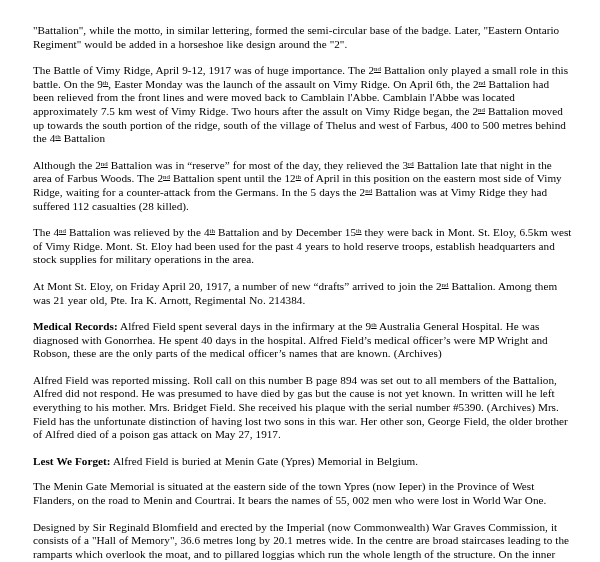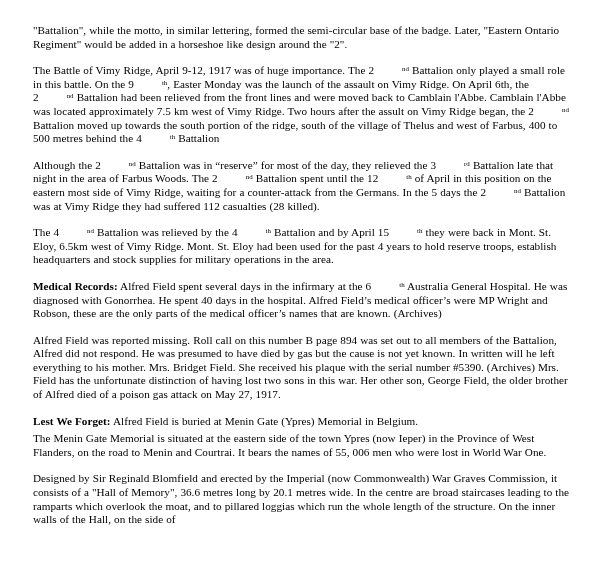--- a/index.html
+++ b/index.html
@@ -32,58 +32,61 @@
   .para.tight {
     margin-bottom: 13px;
   }
   .lead {
     font-weight: bold;
   }
   sup {
     font-size: 0.62em;
     vertical-align: 0.42em;
     line-height: 0;
-    margin-left: 28px;
+    text-decoration: underline;
   }
 </style>
 </head>
 <body>
 
 <div id="page">
 
   <p class="para">
     <span>"Battalion", while the motto, in similar lettering, formed the semi-circular base of the badge. Later, "Eastern Ontario Regiment" would be added in a horseshoe like design around the "2".</span>
   </p>
 
   <p class="para">
     <span>The Battle of Vimy Ridge, April 9-12, 1917 was of huge importance.  The 2</span><sup>nd</sup><span> Battalion only played a small role in this battle.  On the 9</span><sup>th</sup><span>, Easter Monday was the launch of the assault on Vimy Ridge.  On April 6th, the 2</span><sup>nd</sup><span> Battalion had been relieved from the front lines and were moved back to Camblain l'Abbe.  Camblain l'Abbe was located approximately 7.5 km west of Vimy Ridge.  Two hours after the assult on Vimy Ridge began, the 2</span><sup>nd</sup><span> Battalion moved up towards the south portion of the ridge, south of the village of Thelus and west of Farbus, 400 to 500 metres behind the 4</span><sup>th</sup><span> Battalion</span>
   </p>
 
   <p class="para">
     <span>Although the 2</span><sup>nd</sup><span> Battalion was in “reserve” for most of the day, they relieved the 3</span><sup>rd</sup><span> Battalion late that night in the area of Farbus Woods.  The 2</span><sup>nd</sup><span> Battalion spent until the 12</span><sup>th</sup><span> of April in this position on the eastern most side of Vimy Ridge, waiting for a counter-attack from the Germans.  In the 5 days the 2</span><sup>nd</sup><span> Battalion was at Vimy Ridge they had suffered 112 casualties (28 killed).</span>
   </p>
 
   <p class="para">
-    <span>The 4</span><sup>nd</sup><span> Battalion was relieved by the 4</span><sup>th</sup><span> Battalion and by April 15</span><sup>th</sup><span> they were back in Mont. St. Eloy, 6.5km west of Vimy Ridge. Mont. St. Eloy had been used for the past 4 years to hold reserve troops, establish headquarters and stock supplies for military operations in the area.</span>
+    <span>The 4</span><sup>nd</sup><span> Battalion was relieved by the 4</span><sup>th</sup><span> Battalion and by December 15</span><sup>th</sup><span> they were back in Mont. St. Eloy, 6.5km west of Vimy Ridge. Mont. St. Eloy had been used for the past 4 years to hold reserve troops, establish headquarters and stock supplies for military operations in the area.</span>
   </p>
 
+  <p class="para">
+    <span>At Mont St. Eloy, on Friday April 20, 1917, a number of new “drafts” arrived to join the 2</span><sup>nd</sup><span> Battalion. Among them was 21 year old, Pte. Ira K. Arnott, Regimental No. 214384.</span>
+  </p>
 
   <p class="para">
-    <span class="lead">Medical Records:</span><span> Alfred Field spent several days in the infirmary at the 6</span><sup>th</sup><span> Australia General Hospital.  He was diagnosed with Gonorrhea.  He spent 40 days in the hospital. Alfred Field’s medical officer’s were MP Wright and Robson, these are the only parts of the medical officer’s names that are known.  (Archives)</span>
+    <span class="lead">Medical Records:</span><span> Alfred Field spent several days in the infirmary at the 9</span><sup>th</sup><span> Australia General Hospital.  He was diagnosed with Gonorrhea.  He spent 40 days in the hospital. Alfred Field’s medical officer’s were MP Wright and Robson, these are the only parts of the medical officer’s names that are known.  (Archives)</span>
   </p>
 
   <p class="para">
     <span>Alfred Field was reported missing.  Roll call on this number B page 894 was set out to all members of the Battalion, Alfred did not respond.  He was presumed to have died by gas but the cause is not yet known.  In written will he left everything to his mother.  Mrs. Bridget Field.  She received his plaque with the serial number #5390.  (Archives) Mrs. Field has the unfortunate distinction of having lost two sons in this war.  Her other son, George Field, the older brother of Alfred died of a poison gas attack on May 27, 1917.</span>
   </p>
 
-  <p class="para tight" style="margin-bottom:4px;">
+  <p class="para tight" style="margin-bottom:12px;">
     <span class="lead">Lest We Forget:</span><span> Alfred Field is buried at Menin Gate (Ypres) Memorial in Belgium.</span>
   </p>
 
   <p class="para">
-    <span>The Menin Gate Memorial is situated at the eastern side of the town Ypres (now Ieper) in the Province of West Flanders, on the road to Menin and Courtrai.  It bears the names of 55, 006 men who were lost in World War One.</span>
+    <span>The Menin Gate Memorial is situated at the eastern side of the town Ypres (now Ieper) in the Province of West Flanders, on the road to Menin and Courtrai.  It bears the names of 55, 002 men who were lost in World War One.</span>
   </p>
 
   <p class="para">
     <span>Designed by Sir Reginald Blomfield and erected by the Imperial (now Commonwealth) War Graves Commission, it consists of a "Hall of Memory", 36.6 metres long by 20.1 metres wide. In the centre are broad staircases leading to the ramparts which overlook the moat, and to pillared loggias which run the whole length of the structure. On the inner walls of the Hall, on the side of</span>
   </p>
 
 </div>
 
 </body></html>

